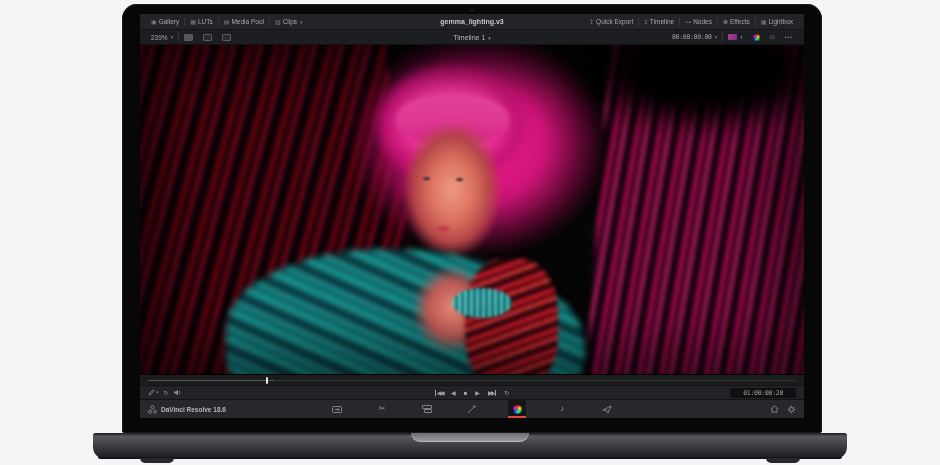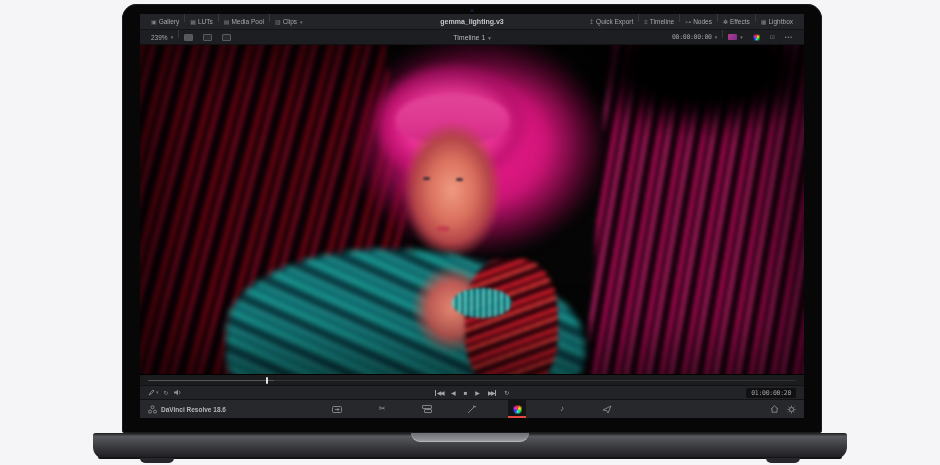--- a/index.html
+++ b/index.html
@@ -18,21 +18,21 @@
          background:linear-gradient(180deg,#6d6e73,#9c9da2);border-radius:0 0 9px 9px;box-shadow:inset 0 -1px 1px rgba(255,255,255,.3);}
   .foot{position:absolute;top:458px;width:34px;height:5px;background:#28282c;border-radius:0 0 5px 5px;}
   .foot.l{left:140px}.foot.r{left:766px}
 
   
   .ui{position:absolute;left:18px;right:18px;top:10px;height:404px;display:flex;flex-direction:column;
       overflow:hidden;background:#151517;color:#aaabae;}
   .bar{position:relative;display:flex;align-items:center;flex:0 0 auto;}
   .bar.top{height:15px;background:#232428;border-bottom:1px solid #141416;font-size:6.5px;}
   .bar.sub{height:14px;background:#1d1e21;border-bottom:1px solid #121214;font-size:6.5px;}
-  .grp{display:flex;align-items:flex-start;height:100%;}
+  .grp{display:flex;align-items:center;height:100%;}
   .grp.lft{position:absolute;left:6px;}
   .grp.rgt{position:absolute;right:6px;}
   .tb{display:flex;align-items:center;gap:2px;background:none;border:none;color:#a6a7aa;
       font-family:inherit;font-size:6.5px;padding:0 5px;height:100%;cursor:default;white-space:nowrap;}
   .gi{font-size:6px;color:#7e7f83;line-height:1;}
   .sep{width:1px;height:8px;background:#37383c;}
   .chev{font-size:5px;color:#77787b;margin-left:1px;}
   .wtitle{position:absolute;left:0;right:0;text-align:center;font-size:7px;font-weight:bold;color:#c7c8cb;pointer-events:none;}
   .tc-text{font-family:"DejaVu Sans Mono",monospace;font-size:6.5px;color:#9fa0a3;letter-spacing:-.3px;}
   .minibox{width:7px;height:5px;border:1px solid #5a5b5f;border-radius:1px;background:#2a2b2f;display:inline-block;}
@@ -76,21 +76,21 @@
   .scrub-line{position:absolute;left:8px;right:8px;top:5px;height:1px;background:#323336;}
   .scrub-prog{position:absolute;left:8px;top:5px;height:1px;background:#55565a;}
   .playhead{position:absolute;top:2px;width:2px;height:7px;background:#e3e3e5;border-radius:1px;}
   .transport{height:13px;background:#222327;border-top:1px solid #121214;flex:0 0 auto;font-size:6px;}
   .t-left{position:absolute;left:8px;display:flex;align-items:center;gap:5px;height:100%;color:#8f9093;}
   .t-center{position:absolute;left:0;right:0;height:100%;display:flex;align-items:center;justify-content:center;gap:8px;color:#a2a3a6;}
   .t-right{position:absolute;right:8px;height:100%;display:flex;align-items:center;}
   .t-btn{display:flex;align-items:center;line-height:1;background:none;border:none;color:inherit;font-size:6px;padding:0;font-family:inherit;}
   .skipL{border-left:1px solid currentColor;padding-left:1px;letter-spacing:-1.5px;}
   .skipR{border-right:1px solid currentColor;padding-right:1px;letter-spacing:-1.5px;}
-  .tc-pill{background:#101012;border-radius:2px;padding:1px 5px;}
+  .tc-pill{background:#101012;border-radius:2px;padding:1px 13px;}
   .statusbar{position:relative;height:18px;background:#27282c;border-top:1px solid #121214;flex:0 0 auto;}
   .s-left{position:absolute;left:8px;top:0;height:100%;display:flex;align-items:center;gap:4px;}
   .s-ver{font-size:6.5px;font-weight:bold;color:#b6b7ba;white-space:nowrap;}
   .pages{position:absolute;left:0;right:0;top:0;height:100%;display:flex;align-items:center;justify-content:center;gap:27px;}
   .page{width:18px;height:100%;display:flex;align-items:center;justify-content:center;color:#97989b;font-size:8px;}
   .page.active{background:#151517;box-shadow:inset 0 -2px 0 #e5483f;}
   .page .wheel{width:9px;height:9px;}
   .s-right{position:absolute;right:8px;top:0;height:100%;display:flex;align-items:center;gap:8px;color:#97989b;}
   svg.ic{display:block;}
 </style>

